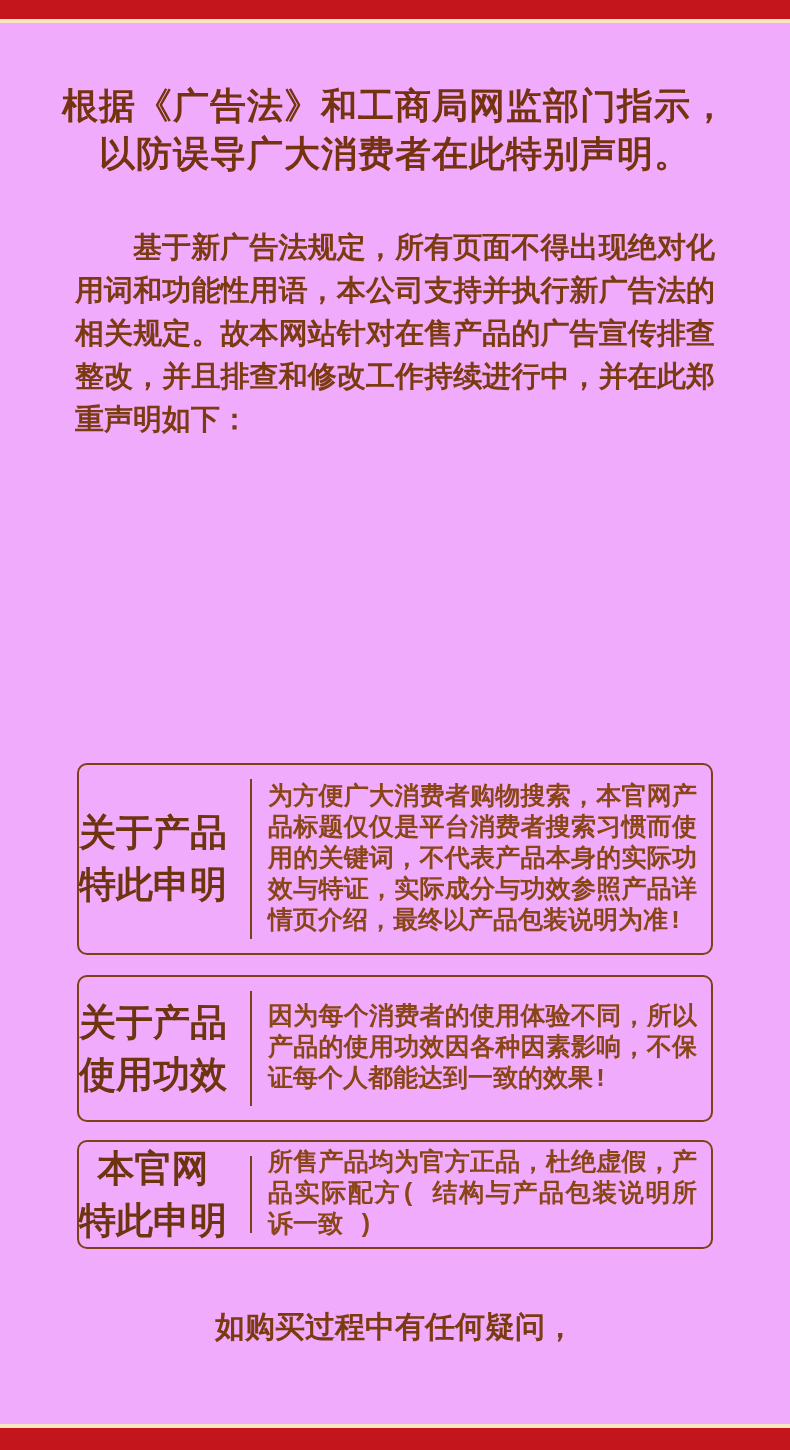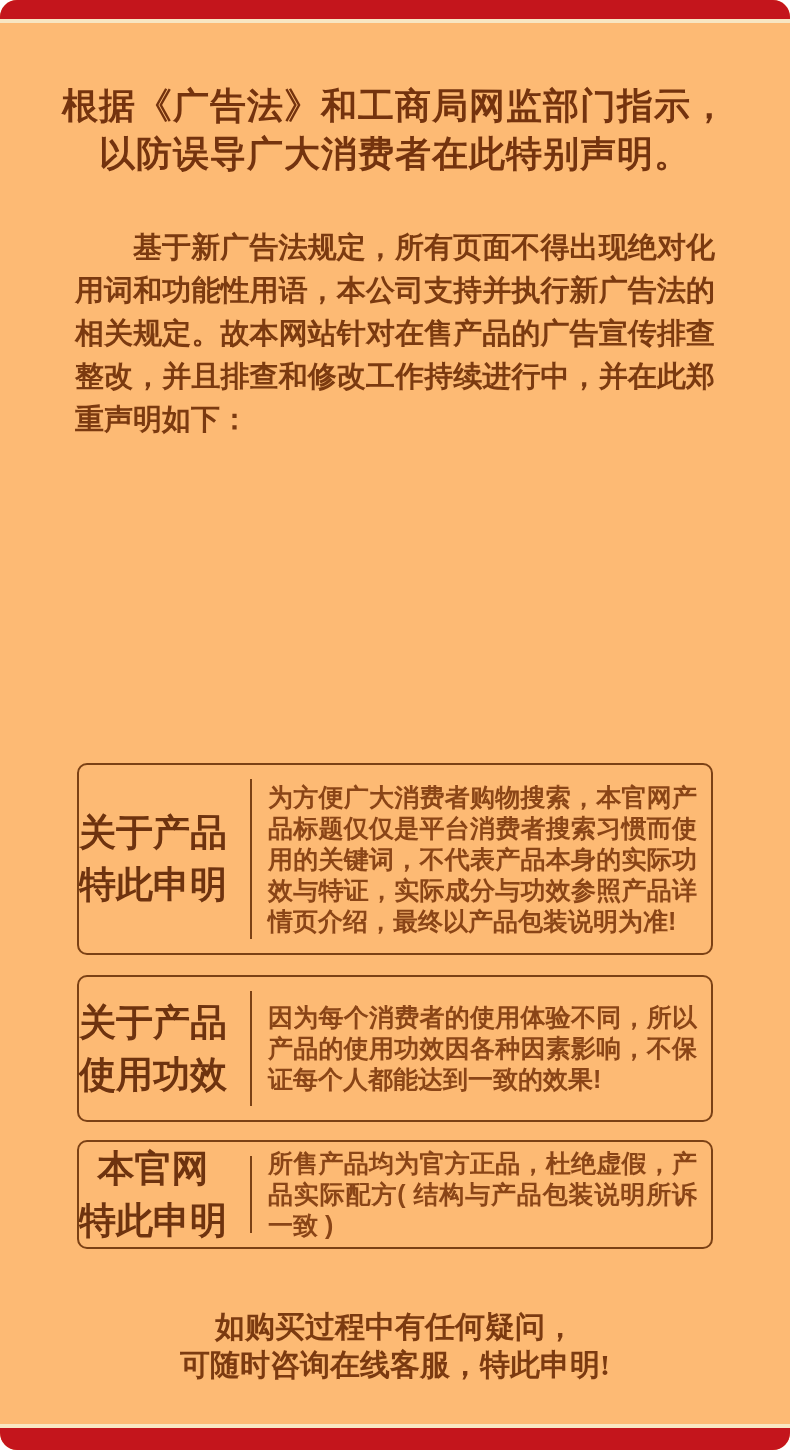--- a/index.html
+++ b/index.html
@@ -1,24 +1,23 @@
 <!DOCTYPE html>
 <html><head>
 <meta charset="utf-8">
 <style>
   html, body { margin: 0; padding: 0; background: #ffffff; }
   .page {
     position: relative;
     width: 790px;
     height: 1450px;
     margin: 0 auto;
-    background: #fdba74;
+    background: #f0abfc;
     overflow: hidden;
     font-family: "Liberation Serif", "DejaVu Serif", serif;
-    border-radius: 17px;
   }
   .band { position: absolute; left: 0; width: 100%; }
   .band-top { top: 0; height: 19px; background: #c4151c; }
   .band-top-strip { top: 19px; height: 4px; background: #f8e6c2; }
   .band-bottom-strip { top: 1424px; height: 4px; background: #f8e6c2; }
   .band-bottom { top: 1428px; height: 22px; background: #c4151c; }
 
   .title-block {
     margin: 0 40px;
     padding-top: 82px;
@@ -76,21 +75,21 @@
     background: #7b4115;
     margin: 14px 0;
   }
   .box-desc-col {
     flex: 1;
     display: flex;
     align-items: center;
     padding: 10px 14px 10px 16px;
   }
   .box-desc {
-    font-family: Liberation Sans, sans-serif;
+    font-family: Liberation Mono, monospace;
     color: #8a4517;
     font-weight: 600;
     font-size: 25px;
     line-height: 31px;
     text-align: justify;
   }
 
   .footer-note {
     position: absolute;
     left: 0;
@@ -156,19 +155,18 @@
       <div class="box-divider"></div>
       <div class="box-desc-col">
         <div class="box-desc">所售产品均为官方正品，杜绝虚假，产品实际配方( 结构与产品包装说明所诉一致 )</div>
       </div>
     </div>
 
   </div>
 
   <div class="footer-note">
     <div>如购买过程中有任何疑问，</div>
-    <div>可随时咨询在线客服，特此申明!</div>
   </div>
 
   <div class="band band-bottom-strip"></div>
   <div class="band band-bottom"></div>
 
 </div>
 
 </body></html>

